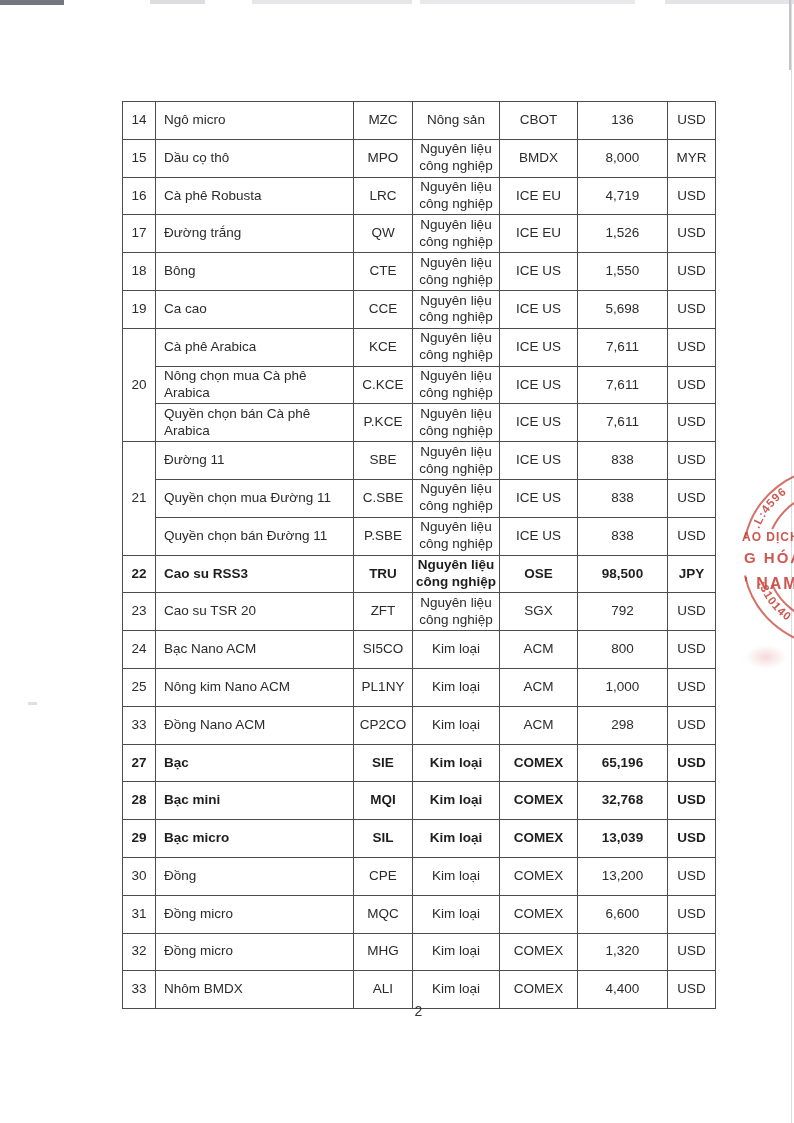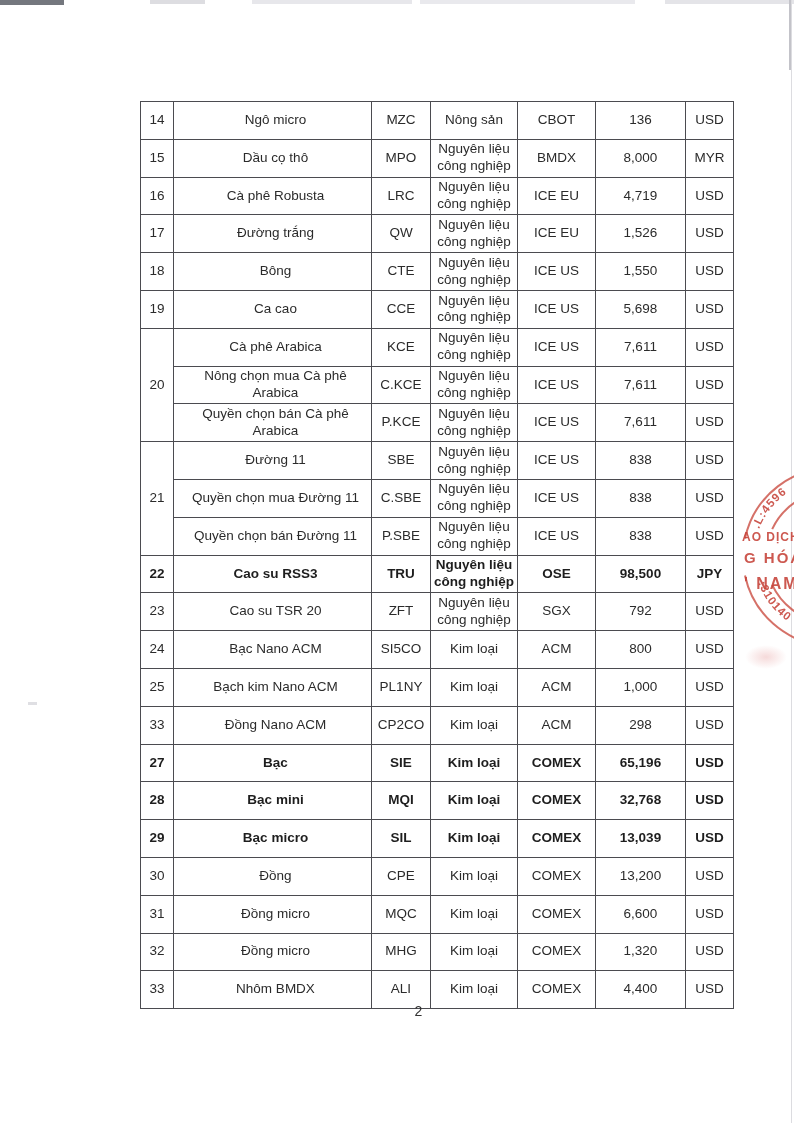--- a/index.html
+++ b/index.html
@@ -24,33 +24,32 @@
   .a7 { left: 791px; top: 0; width: 1px; height: 1123px; background: #dcdce0; }
   .a8 { left: 28px; top: 702px; width: 9px; height: 3px; background: #dfdfe3; }
 
   table.commodities {
     position: absolute;
     left: 122px; top: 101px;
     width: 593px;
     border-collapse: collapse;
     table-layout: fixed;
     font-size: 13.5px;
-    margin-left: 18px;
   }
   table.commodities td {
     border: 1.5px solid #4b4b50;
     height: 34.8px;
     padding: 1px 2px;
     vertical-align: middle;
     text-align: center;
     line-height: 1.25;
     overflow: hidden;
   }
   table.commodities td.c-name {
-    text-align: center;
+    text-align: left;
     padding-left: 8px;
     padding-right: 2px;
   }
   tr.bold td { font-weight: bold; color: #1e1e1e; }
 
   .page-number {
     position: absolute;
     left: 122px; top: 1003px;
     width: 593px;
     text-align: center;
@@ -228,21 +227,21 @@
           <td class="c-no" rowspan="1">24</td>
           <td class="c-name">Bạc Nano ACM</td>
           <td class="c-code">SI5CO</td>
           <td class="c-category">Kim loại</td>
           <td class="c-exchange">ACM</td>
           <td class="c-value">800</td>
           <td class="c-currency">USD</td>
         </tr>
         <tr>
           <td class="c-no" rowspan="1">25</td>
-          <td class="c-name">Bạch kim Nano ACM</td>
+          <td class="c-name">Nông kim Nano ACM</td>
           <td class="c-code">PL1NY</td>
           <td class="c-category">Kim loại</td>
           <td class="c-exchange">ACM</td>
           <td class="c-value">1,000</td>
           <td class="c-currency">USD</td>
         </tr>
         <tr>
           <td class="c-no" rowspan="1">33</td>
           <td class="c-name">Đồng Nano ACM</td>
           <td class="c-code">CP2CO</td>

